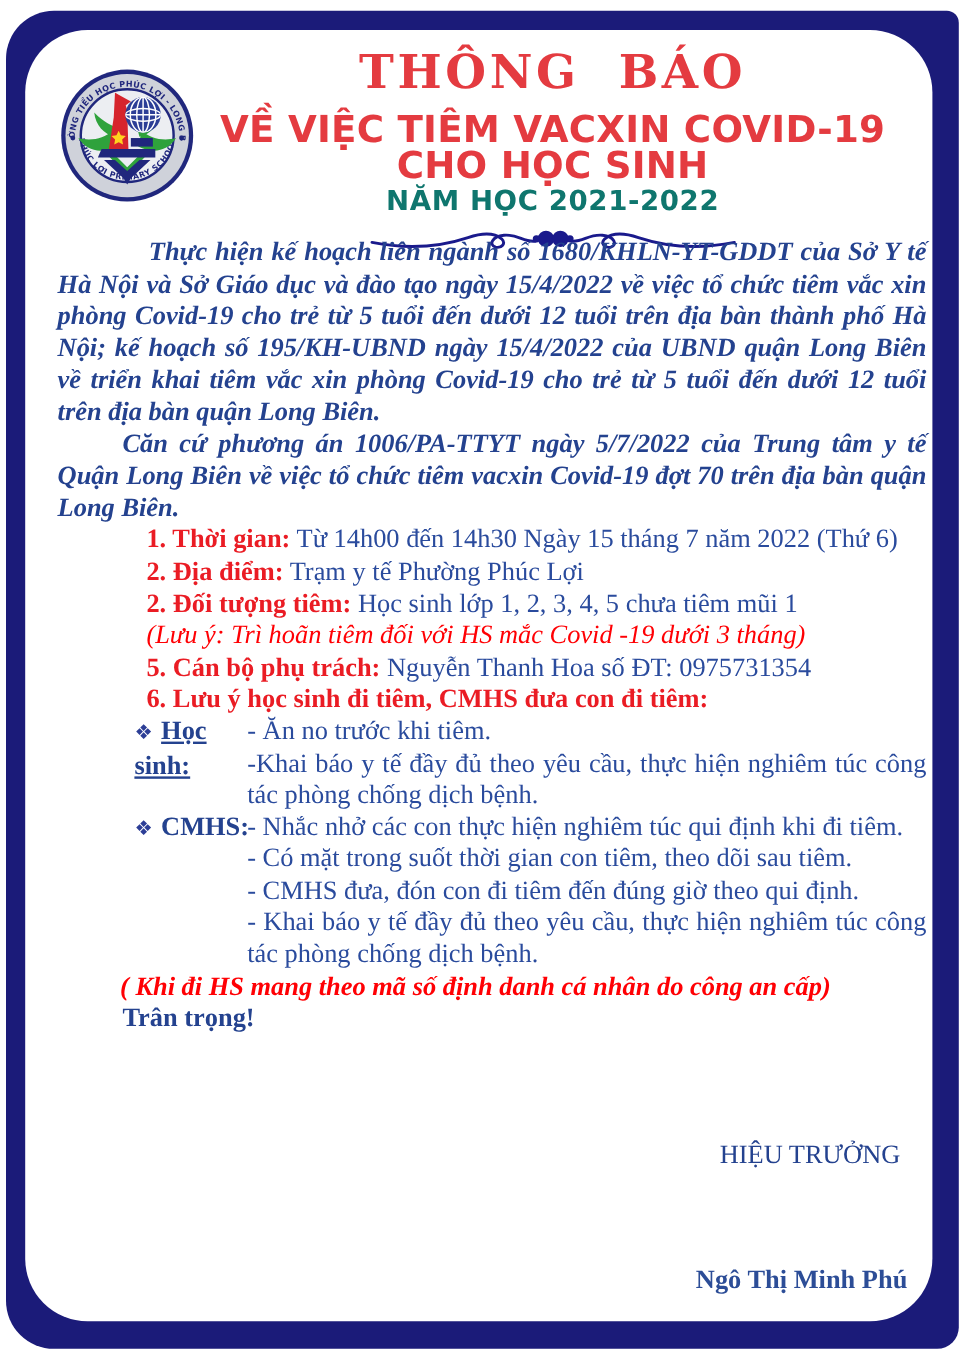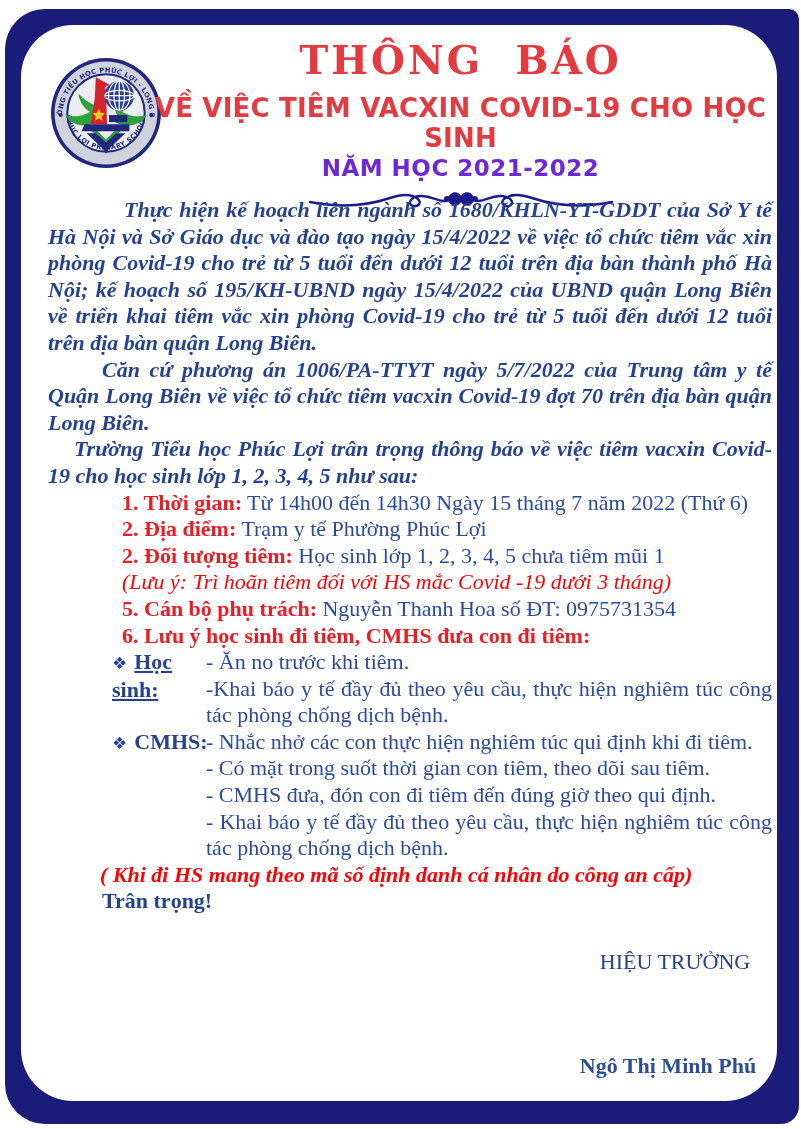--- a/index.html
+++ b/index.html
@@ -8,24 +8,24 @@
   .frame{position:absolute;left:5px;top:9px;right:2px;bottom:5px;background:#1b1b79;
          border-radius:40px 10px 18px 40px;}
   .page{position:absolute;left:21px;top:25px;right:24px;bottom:28px;background:#ffffff;
         border-radius:52px;}
 
   
   .logo{position:absolute;left:50px;top:57px;width:112px;height:112px;}
   .header{position:absolute;left:148px;right:28px;top:40px;text-align:center;}
   .title{font-family:"DejaVu Serif",serif;font-weight:bold;font-size:39px;line-height:40px;
          color:#e43b40;letter-spacing:3px;word-spacing:16px;}
-  .subtitle{font-family:"DejaVu Sans",sans-serif;font-weight:bold;font-size:26px;line-height:30px;
+  .subtitle{font-family:"DejaVu Sans",sans-serif;font-weight:bold;font-size:31px;line-height:30px;
             color:#e43b40;margin-top:13px;letter-spacing:0.2px;}
   .subtitle2{font-family:"DejaVu Sans",sans-serif;font-weight:bold;font-size:23px;line-height:30px;
-             color:#6d28d9;letter-spacing:0.5px;}
+             color:#0f766e;letter-spacing:0.5px;}
   .divider{margin-top:3px;}
 
   
   .content{position:absolute;left:48px;width:724px;top:197px;font-size:22px;line-height:26.6px;
            color:#24428f;}
   p.lead{margin:0;font-weight:bold;font-style:italic;text-align:justify;}
   .ind1{text-indent:76px;} .ind2{text-indent:54px;} .ind3{text-indent:26px;}
 
   .list{margin-left:74px;}
   .lrow{white-space:nowrap;}
@@ -123,21 +123,20 @@
           <circle cx="141" cy="13" r="3"></circle>
           <circle cx="169" cy="13" r="3"></circle>
         </g>
       </svg>
     </div>
   </div>
 
   <div class="content">
     <p class="lead ind1">Thực hiện kế hoạch liên ngành số 1680/KHLN-YT-GDDT của Sở Y tế Hà Nội và Sở Giáo dục và đào tạo ngày 15/4/2022 về việc tổ chức tiêm vắc xin phòng Covid-19 cho trẻ từ 5 tuổi đến dưới 12 tuổi trên địa bàn thành phố Hà Nội; kế hoạch số 195/KH-UBND ngày 15/4/2022 của UBND quận Long Biên về triển khai tiêm vắc xin phòng Covid-19 cho trẻ từ 5 tuổi đến dưới 12 tuổi trên địa bàn quận Long Biên.</p>
     <p class="lead ind2">Căn cứ phương án 1006/PA-TTYT ngày 5/7/2022 của Trung tâm y tế Quận Long Biên về việc tổ chức tiêm vacxin Covid-19 đợt 70 trên địa bàn quận Long Biên.</p>
-    <p class="lead ind3">Trường Tiểu học Phúc Lợi trân trọng thông báo về việc tiêm vacxin Covid-19 cho học sinh lớp 1, 2, 3, 4, 5 như sau:</p>
 
     <div class="list">
       <div class="lrow">
         <span class="lbl">1. Thời gian:</span>
         <span class="val">Từ 14h00 đến 14h30 Ngày 15 tháng 7 năm 2022 (Thứ 6)</span>
       </div>
       <div class="lrow">
         <span class="lbl">2. Địa điểm:</span>
         <span class="val">Trạm y tế Phường Phúc Lợi</span>
       </div>

